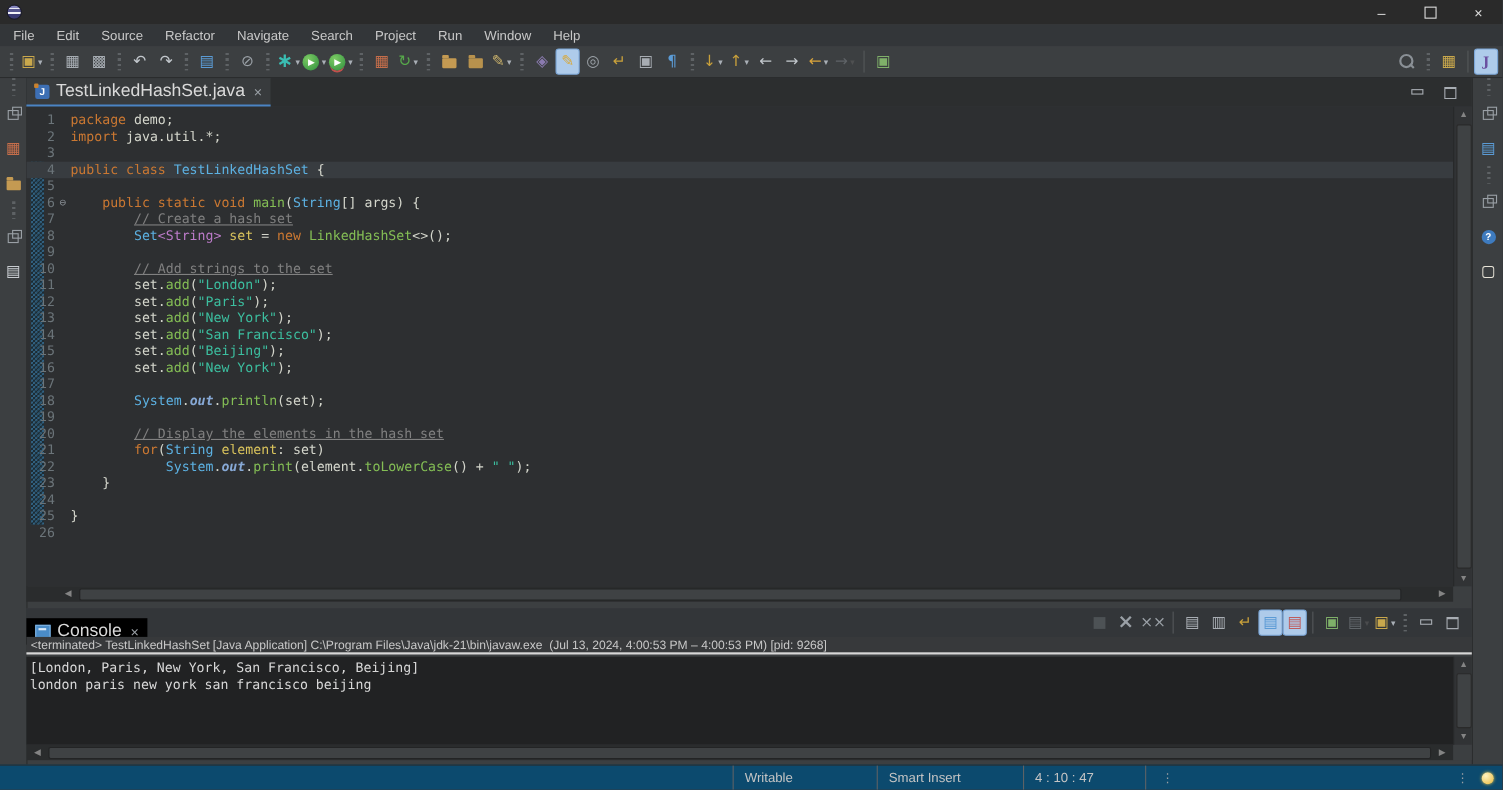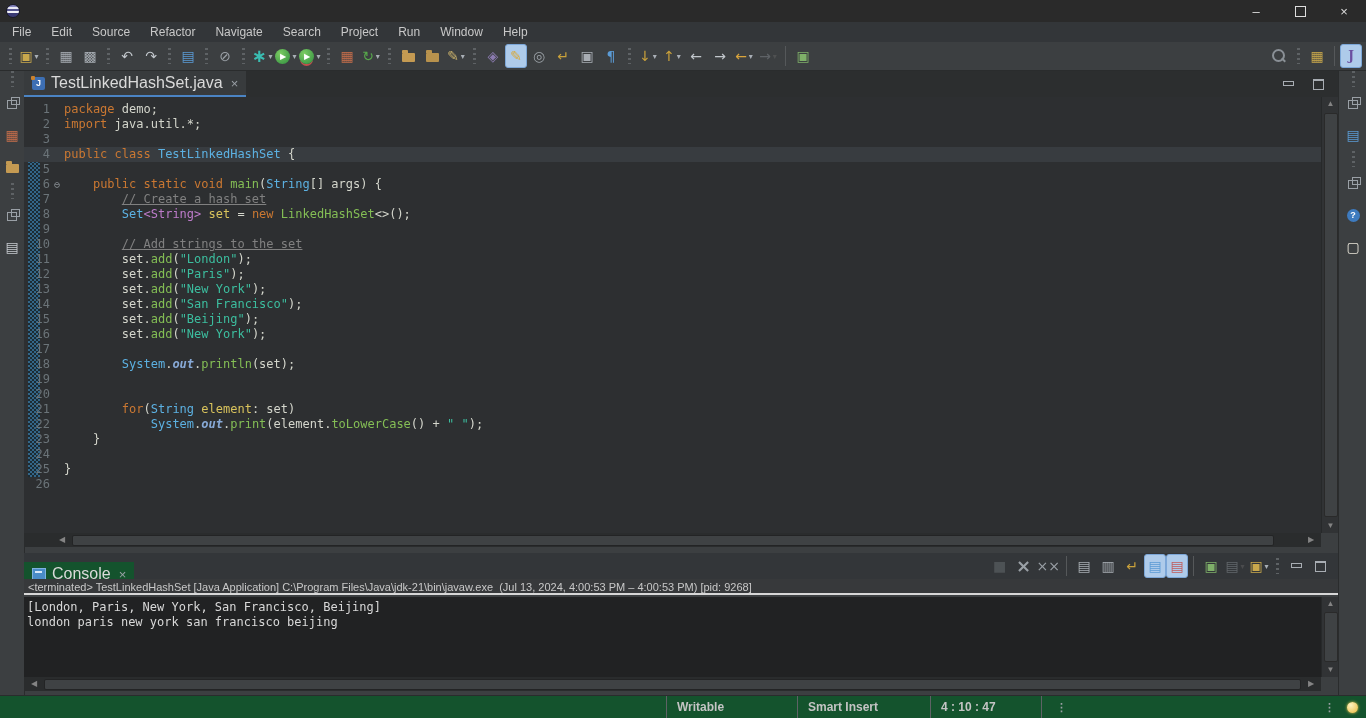--- a/index.html
+++ b/index.html
@@ -89,35 +89,35 @@
   .ed-vscroll{left:1297px;top:26px;height:436px;}
   .sc-arrow{position:absolute;left:0;width:17px;height:14px;color:#848484;font-size:8px;text-align:center;line-height:14px;}
   .sc-thumb-v{position:absolute;left:2px;width:12px;background:#3F4244;border:1px solid #2A2A2A;border-radius:2px;}
   .hscroll{position:absolute;height:14px;background:#2A2C2D;}
   .ed-hscroll{left:0;top:462px;width:1297px;}
   .sc-arrow-h{position:absolute;top:0;width:16px;height:14px;color:#848484;font-size:8px;text-align:center;line-height:14px;}
   .sc-thumb-h{position:absolute;top:2px;height:9px;background:#3F4244;border:1px solid #232425;border-radius:2px;}
   
   .console{position:absolute;left:0;top:482px;width:1314px;height:138px;background:#3C3F41;}
   .ctabbar{position:absolute;left:0;top:0;width:1314px;height:26px;background:#333639;display:flex;align-items:center;}
-  .ctab{height:24px;margin-top:16px;background:#14532d;display:flex;align-items:center;padding:0 8px;}
+  .ctab{height:24px;margin-top:16px;background:#000000;display:flex;align-items:center;padding:0 8px;}
   .console-ic{width:12px;height:10px;background:#4A8CC8;border:1px solid #7FB2E0;margin-right:6px;position:relative;}
   .console-ic::after{content:'';position:absolute;left:2px;top:2px;width:7px;height:2px;background:#D8E8F8;}
   .ctoolbar{margin-left:auto;display:flex;align-items:center;padding-right:6px;}
   .launch-line{position:absolute;left:0;top:26px;width:1314px;height:16px;background:#37393B;
                font-size:11px;color:#C8C8C8;line-height:16px;padding-left:4px;box-sizing:border-box;
                white-space:pre;overflow:hidden;border-bottom:2px solid #D7D7D7;}
   .cout{position:absolute;left:0;top:44px;width:1297px;height:80px;background:#212223;overflow:hidden;
         font-family:"DejaVu Sans Mono",monospace;font-size:12px;color:#D8D8D8;padding:3px 0 0 3px;box-sizing:border-box;}
   .out-line{height:15px;line-height:15px;white-space:pre;}
   .co-vscroll{left:1297px;top:44px;height:80px;}
   .co-hscroll{left:0;top:124px;width:1297px;}
   
-  .statusbar{position:absolute;left:0;top:695px;width:1366px;height:23px;background:#14532d;
-             border-top:1px solid #2A2C2D;box-sizing:border-box;display:flex;align-items:center;font-size:12px;color:#C4C4C4;font-weight:bold;}
+  .statusbar{position:absolute;left:0;top:695px;width:1366px;height:23px;background:#0c4a6e;
+             border-top:1px solid #2A2C2D;box-sizing:border-box;display:flex;align-items:center;font-size:12px;color:#C4C4C4;}
   .sb-spacer{width:666px;flex:none;}
   .sb-cell{height:100%;display:flex;align-items:center;padding:0 10px;border-left:1px solid #5E6265;box-sizing:border-box;flex:none;}
   .sb-dots{color:#9A9FA4;font-size:11px;margin-left:14px;}
   .sb-right{margin-left:auto;display:flex;align-items:center;padding-right:8px;}
   .bulb{width:11px;height:11px;border-radius:50%;background:radial-gradient(circle at 35% 30%,#FFF3C0,#E8B93C);
         box-shadow:0 0 3px #E8C84A;margin-left:12px;}
 </style>
 </head>
 <body>
 
@@ -340,21 +340,21 @@
         <div class="crow"><span class="ln">10</span><span class="fold"></span><span class="cl"><span class="tok d">        </span><span class="tok cm">// Add strings to the set</span></span></div>
         <div class="crow"><span class="ln">11</span><span class="fold"></span><span class="cl"><span class="tok d">        set.</span><span class="tok me">add</span><span class="tok d">(</span><span class="tok st">"London"</span><span class="tok d">);</span></span></div>
         <div class="crow"><span class="ln">12</span><span class="fold"></span><span class="cl"><span class="tok d">        set.</span><span class="tok me">add</span><span class="tok d">(</span><span class="tok st">"Paris"</span><span class="tok d">);</span></span></div>
         <div class="crow"><span class="ln">13</span><span class="fold"></span><span class="cl"><span class="tok d">        set.</span><span class="tok me">add</span><span class="tok d">(</span><span class="tok st">"New York"</span><span class="tok d">);</span></span></div>
         <div class="crow"><span class="ln">14</span><span class="fold"></span><span class="cl"><span class="tok d">        set.</span><span class="tok me">add</span><span class="tok d">(</span><span class="tok st">"San Francisco"</span><span class="tok d">);</span></span></div>
         <div class="crow"><span class="ln">15</span><span class="fold"></span><span class="cl"><span class="tok d">        set.</span><span class="tok me">add</span><span class="tok d">(</span><span class="tok st">"Beijing"</span><span class="tok d">);</span></span></div>
         <div class="crow"><span class="ln">16</span><span class="fold"></span><span class="cl"><span class="tok d">        set.</span><span class="tok me">add</span><span class="tok d">(</span><span class="tok st">"New York"</span><span class="tok d">);</span></span></div>
         <div class="crow"><span class="ln">17</span><span class="fold"></span><span class="cl"></span></div>
         <div class="crow"><span class="ln">18</span><span class="fold"></span><span class="cl"><span class="tok d">        </span><span class="tok ty">System</span><span class="tok d">.</span><span class="tok fi">out</span><span class="tok d">.</span><span class="tok me">println</span><span class="tok d">(set);</span></span></div>
         <div class="crow"><span class="ln">19</span><span class="fold"></span><span class="cl"></span></div>
-        <div class="crow"><span class="ln">20</span><span class="fold"></span></div>
+        <div class="crow"><span class="ln">20</span><span class="fold"></span><span class="cl"><span class="tok d">        </span><span class="tok cm">// Display the elements in the hash set</span></span></div>
         <div class="crow"><span class="ln">21</span><span class="fold"></span><span class="cl"><span class="tok d">        </span><span class="tok kw">for</span><span class="tok d">(</span><span class="tok ty">String</span><span class="tok d"> </span><span class="tok va">element</span><span class="tok d">: set)</span></span></div>
         <div class="crow"><span class="ln">22</span><span class="fold"></span><span class="cl"><span class="tok d">            </span><span class="tok ty">System</span><span class="tok d">.</span><span class="tok fi">out</span><span class="tok d">.</span><span class="tok me">print</span><span class="tok d">(element.</span><span class="tok me">toLowerCase</span><span class="tok d">() + </span><span class="tok st">" "</span><span class="tok d">);</span></span></div>
         <div class="crow"><span class="ln">23</span><span class="fold"></span><span class="cl"><span class="tok d">    }</span></span></div>
         <div class="crow"><span class="ln">24</span><span class="fold"></span><span class="cl"></span></div>
         <div class="crow"><span class="ln">25</span><span class="fold"></span><span class="cl"><span class="tok d">}</span></span></div>
         <div class="crow"><span class="ln">26</span><span class="fold"></span><span class="cl"></span></div>
       </div>
   </div>
 
   <div class="vscroll ed-vscroll">

